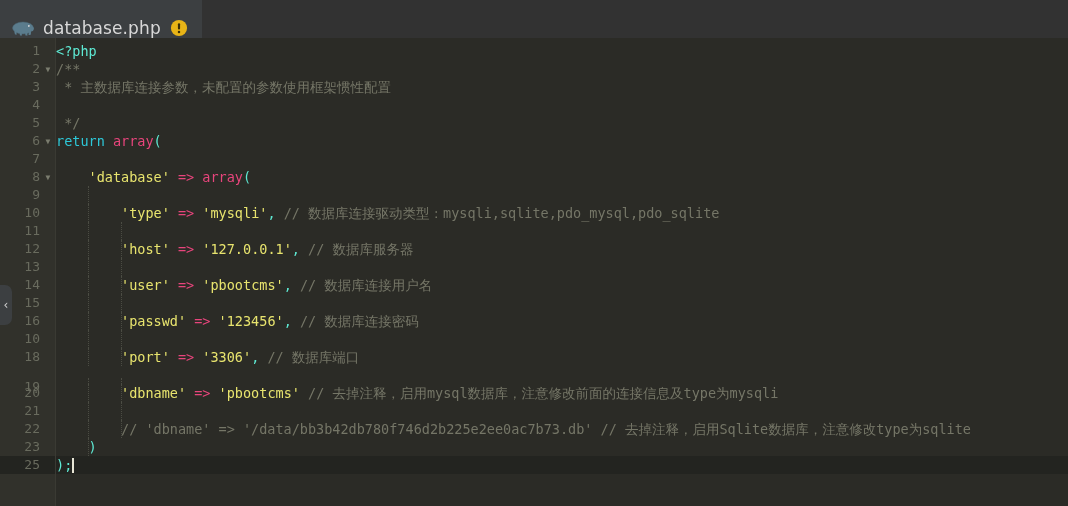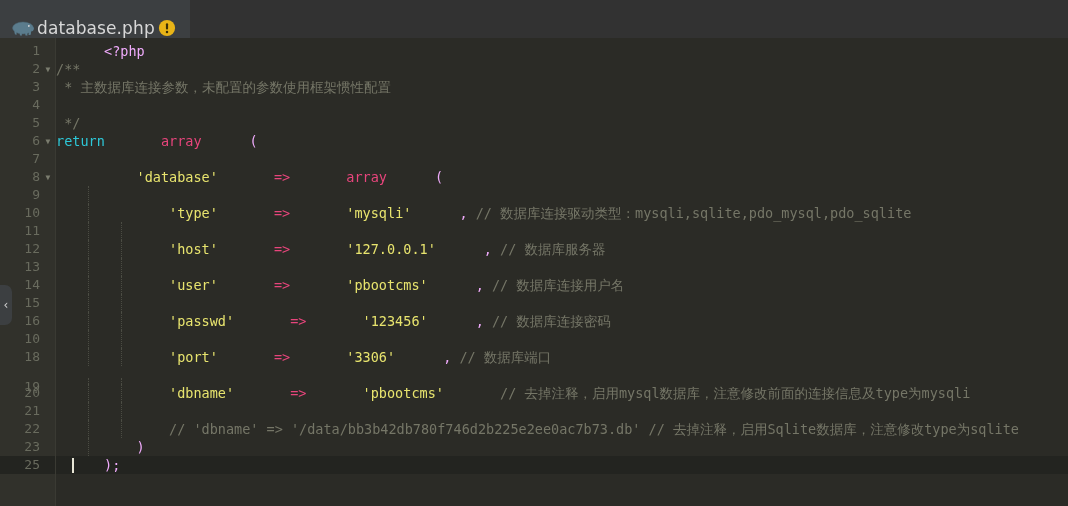--- a/index.html
+++ b/index.html
@@ -18,21 +18,21 @@
     position: absolute; top: 0; left: 0; width: 1068px; height: 38px;
     background: #323232;
     display: flex; align-items: stretch;
   }
   .tab {
     position: relative;
     display: flex; align-items: center;
     height: 55px;
     padding: 0 14px 0 12px;
     background: #3c3f41;
-    gap: 3px;
+    gap: 9px;
   }
   .tab.active::after {
     content: ""; position: absolute; left: 0; right: 0; bottom: 0;
     height: 4px; background: #3eaa35;
   }
   .tab-title {
     color: #d8d8d8;
     font-family: "DejaVu Sans", "Liberation Sans", sans-serif;
     font-size: 17px;
     letter-spacing: .1px;
@@ -90,21 +90,21 @@
   }
   .code {
     position: absolute; left: 56px; top: 0; height: 18px;
     color: #a9b7c6;
     white-space: pre;
     font-family: "DejaVu Sans Mono", "Liberation Mono", monospace;
     font-size: 13.5px;
   }
 
   
-  .tok-default { color: #f0abfc; margin-left: 48px; }
+  .tok-default { color: #5eead4; }
   .tok-keyword { color: #2dc8d8; }
   .tok-func    { color: #e8457c; }
   .tok-string  { color: #e8e46e; }
   .tok-op      { color: #e8457c; }
   .tok-comment { color: #757667; }
 
   
   .iguide {
     position: absolute; top: 0; width: 1px;
     border-left: 1px dotted #4b4c43;

